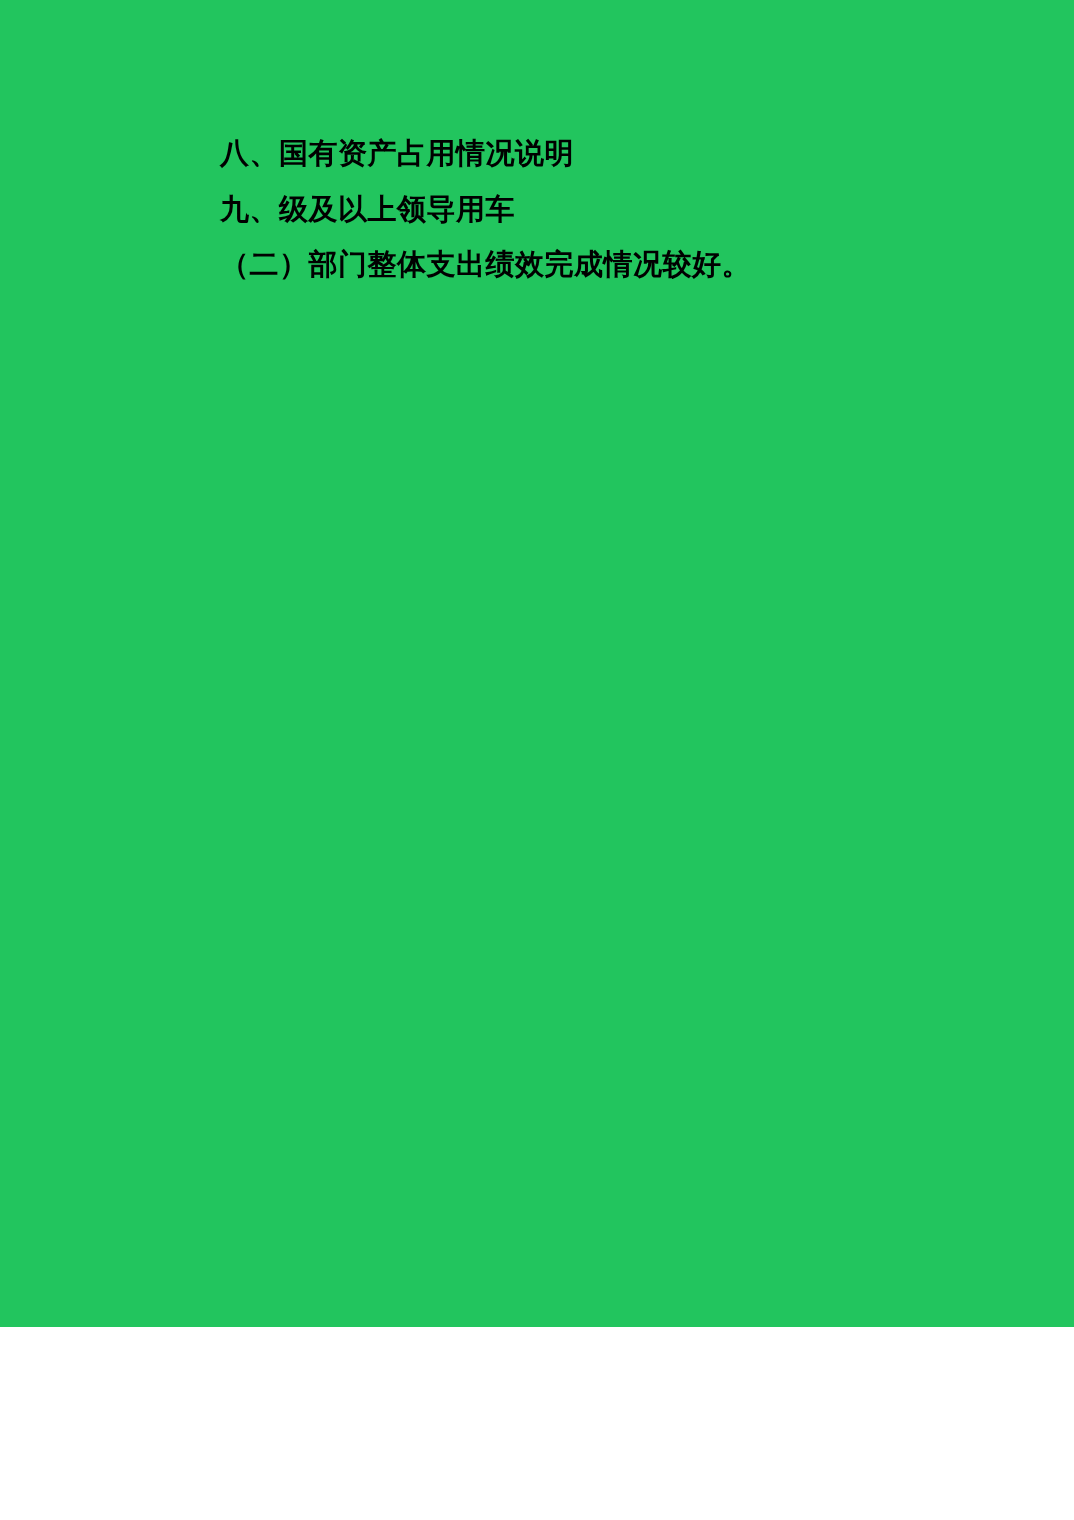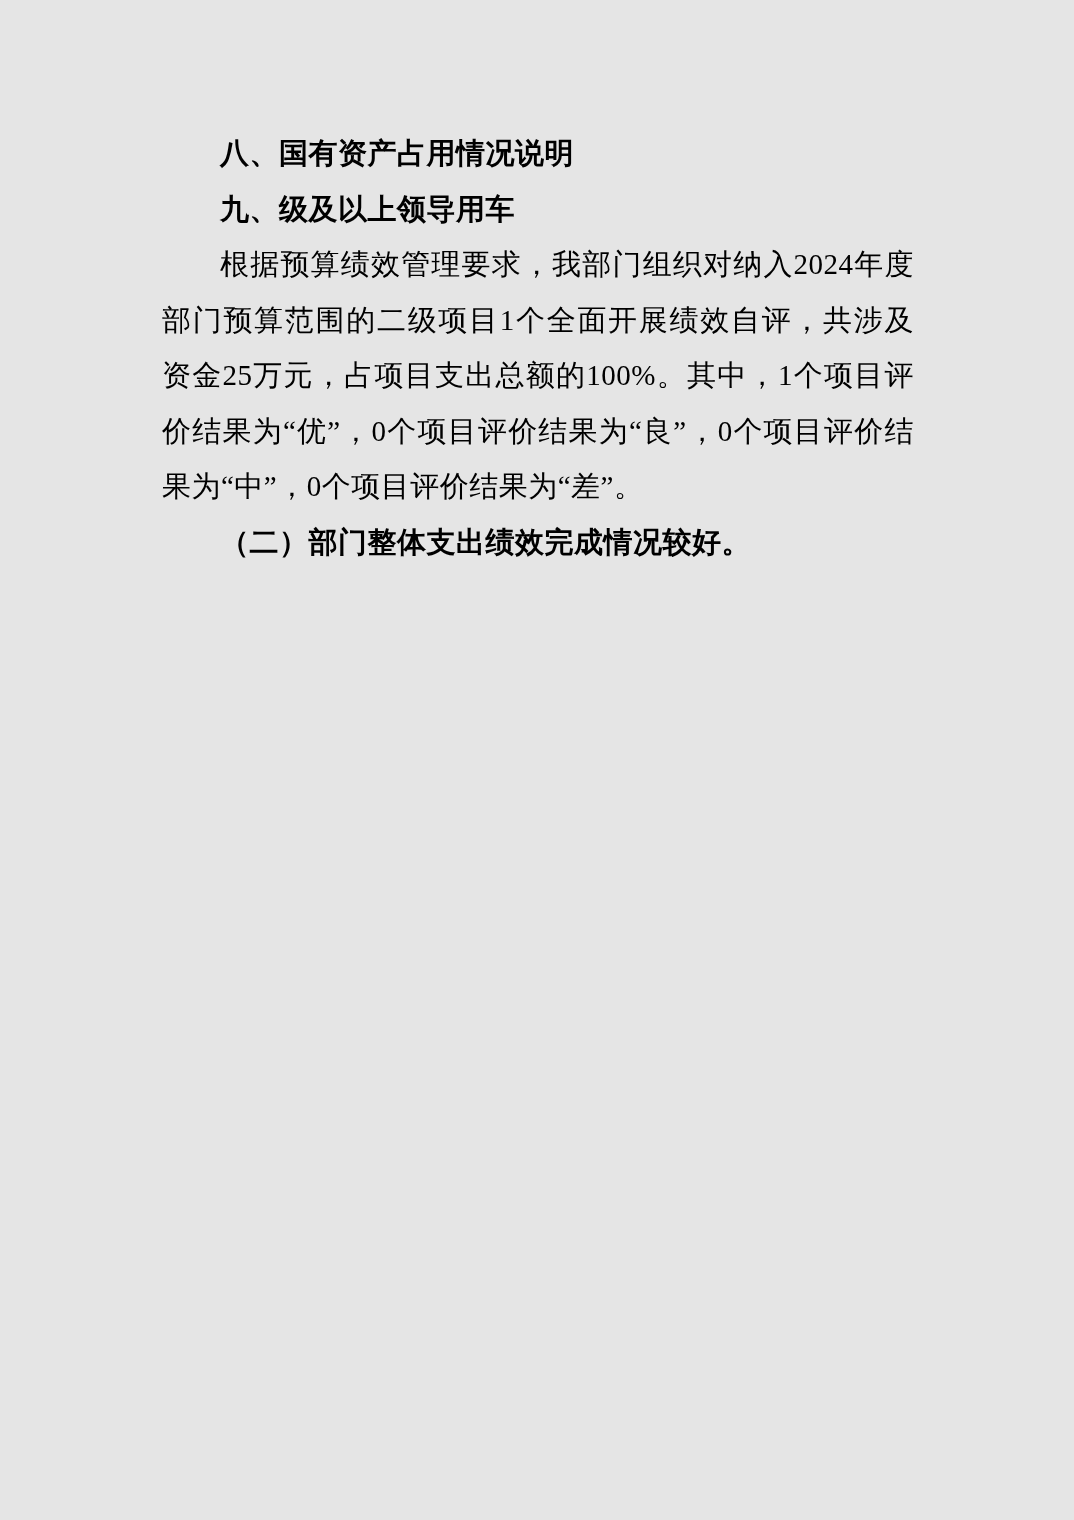--- a/index.html
+++ b/index.html
@@ -3,22 +3,22 @@
 <meta charset="utf-8">
 <style>
   html, body {
     margin: 0;
     padding: 0;
     background: #ffffff;
   }
   .page {
     position: relative;
     width: 1074px;
-    height: 1520px;
-    background: #e5e5e5;
+    height: 1327px;
+    background: #22c55e;
     color: #000000;
     font-family: "Liberation Serif", "DejaVu Serif", serif;
     overflow: hidden;
   }
   .content {
     position: absolute;
     top: 126px;
     left: 162px;
     width: 752px;
   }
@@ -63,21 +63,20 @@
 
 <div class="page">
   <main class="content">
 
     <h2 class="heading-hei">八、国有资产占用情况说明</h2>
 
 
     <h2 class="heading-hei">九、级及以上领导用车</h2>
 
 
-    <p class="body-para">根据预算绩效管理要求，我部门组织对纳入2024年度部门预算范围的二级项目1个全面开展绩效自评，共涉及资金25万元，占项目支出总额的100%。其中，1个项目评价结果为“优”，0个项目评价结果为“良”，0个项目评价结果为“中”，0个项目评价结果为“差”。</p>
 
 
 
     <h3 class="subheading-bold">（二）部门整体支出绩效完成情况较好。</h3>
 
   </main>
 
 </div>
 
 </body></html>

